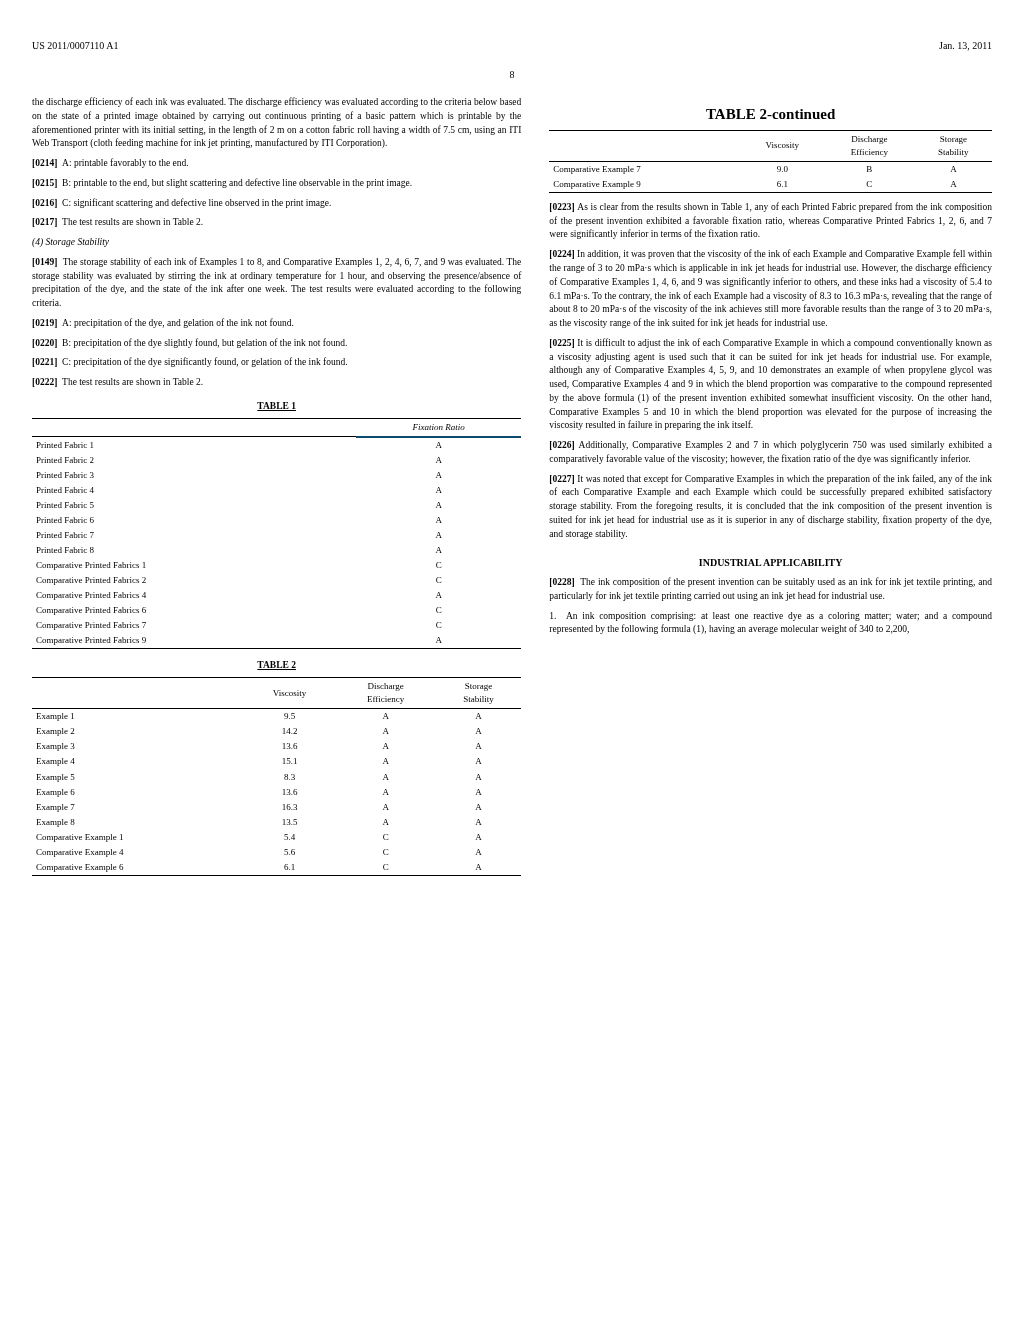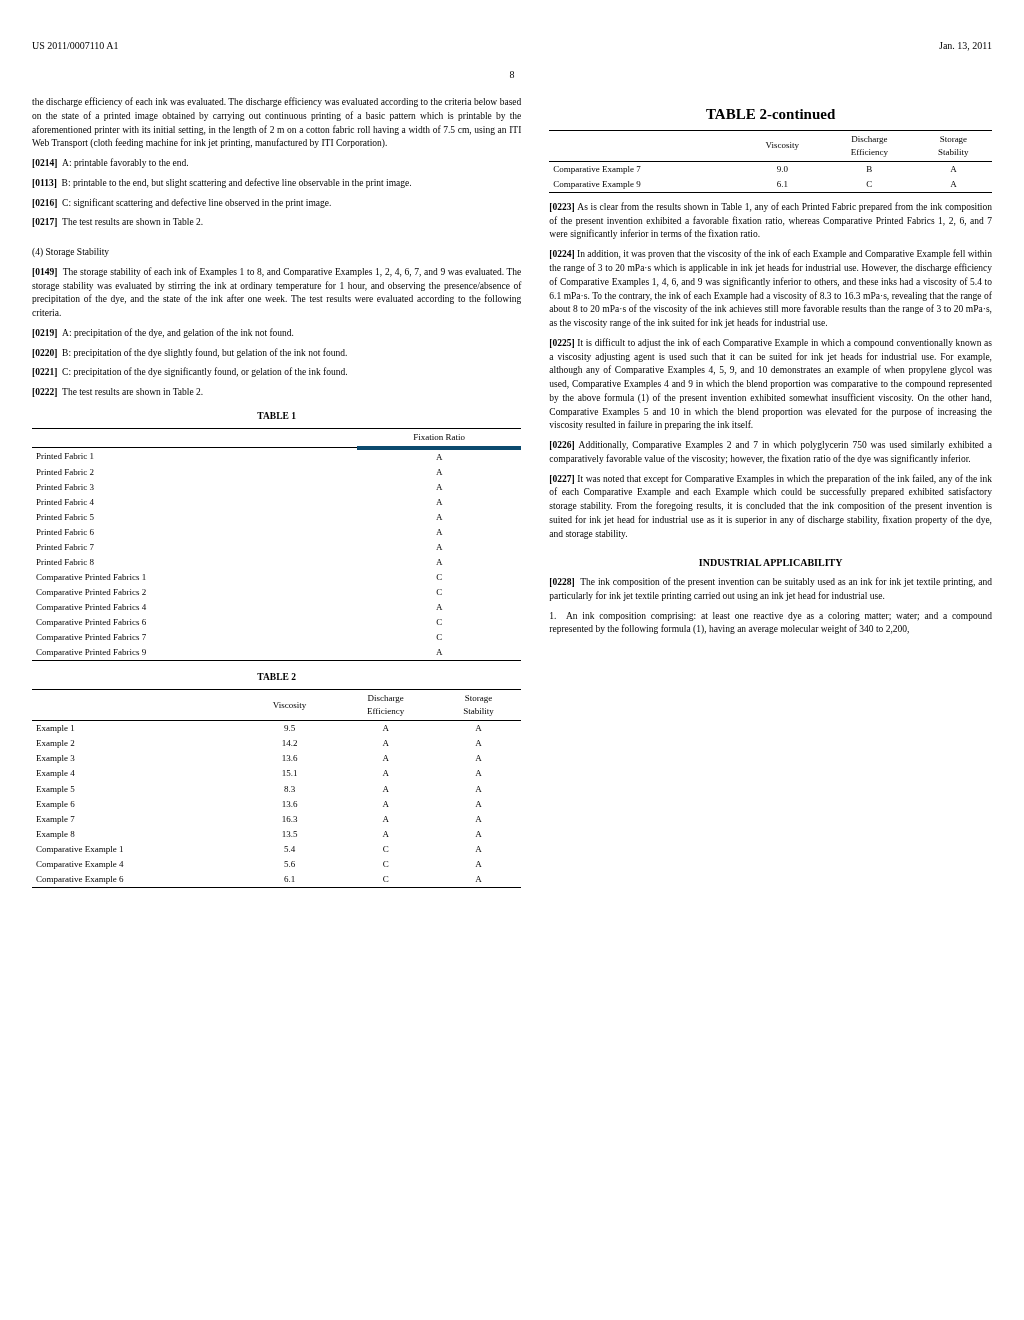--- a/index.html
+++ b/index.html
@@ -51,20 +51,21 @@
       text-align: justify;
     }
     .bold-bracket {
       font-weight: bold;
     }
     .table-title {
       text-align: center;
       font-weight: bold;
       font-size: 9.5px;
       margin: 10px 0 4px 0;
+      text-decoration: underline;
     }
     .data-table {
       width: 100%;
       border-collapse: collapse;
       font-size: 9px;
       margin-bottom: 8px;
     }
     .data-table th {
       border-top: 1px solid #000;
       border-bottom: 1px solid #000;
@@ -120,33 +121,33 @@
 
     <div class="col-left">
 
       <div class="para">the discharge efficiency of each ink was evaluated. The discharge efficiency was evaluated according to the criteria below based on the state of a printed image obtained by carrying out continuous printing of a basic pattern which is printable by the aforementioned printer with its initial setting, in the length of 2 m on a cotton fabric roll having a width of 7.5 cm, using an ITI Web Transport (cloth feeding machine for ink jet printing, manufactured by ITI Corporation).</div>
 
       <div class="para">
         <span class="bold-bracket">[0214]</span>
         &nbsp;<span>A: printable favorably to the end.</span>
       </div>
       <div class="para">
-        <span class="bold-bracket">[0113]</span>
+        <span class="bold-bracket">[0215]</span>
         &nbsp;<span>B: printable to the end, but slight scattering and defective line observable in the print image.</span>
       </div>
       <div class="para">
         <span class="bold-bracket">[0216]</span>
         &nbsp;<span>C: significant scattering and defective line observed in the print image.</span>
       </div>
       <div class="para">
         <span class="bold-bracket">[0217]</span>
         &nbsp;<span>The test results are shown in Table 2.</span>
       </div>
 
-      <div class="para" style="margin-top:16px;">(4) Storage Stability</div>
+      <div class="para" style="margin-top:6px;font-style:italic;">(4) Storage Stability</div>
 
       <div class="para">
         <span class="bold-bracket">[0149]</span>
         &nbsp;<span>The storage stability of each ink of Examples 1 to 8, and Comparative Examples 1, 2, 4, 6, 7, and 9 was evaluated. The storage stability was evaluated by stirring the ink at ordinary temperature for 1 hour, and observing the presence/absence of precipitation of the dye, and the state of the ink after one week. The test results were evaluated according to the following criteria.</span>
       </div>
       <div class="para">
         <span class="bold-bracket">[0219]</span>
         &nbsp;<span>A: precipitation of the dye, and gelation of the ink not found.</span>
       </div>
       <div class="para">
@@ -160,21 +161,21 @@
       <div class="para">
         <span class="bold-bracket">[0222]</span>
         &nbsp;<span>The test results are shown in Table 2.</span>
       </div>
 
       <div class="table-title">TABLE 1</div>
       <table class="data-table">
         <thead>
           <tr>
             <th style="text-align:left; border-top:1px solid #000; border-bottom:1px solid #000;"></th>
-            <th style="border-top:1px solid #000; border-bottom:4px solid #0c4a6e;">Fixation Ratio</th>
+            <th style="border-top:1px solid #000; border-bottom:2px solid #0c4a6e;font-style:italic;">Fixation Ratio</th>
           </tr>
         </thead>
         <tbody id="table1-body">
         <tr>
               <td class="row-label">Printed Fabric 1</td>
               <td>A</td>
             </tr>
             <tr>
               <td class="row-label">Printed Fabric 2</td>
               <td>A</td>

